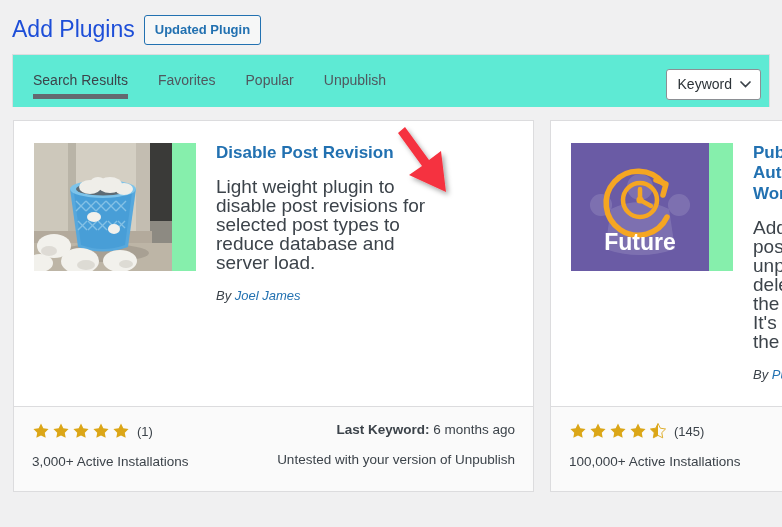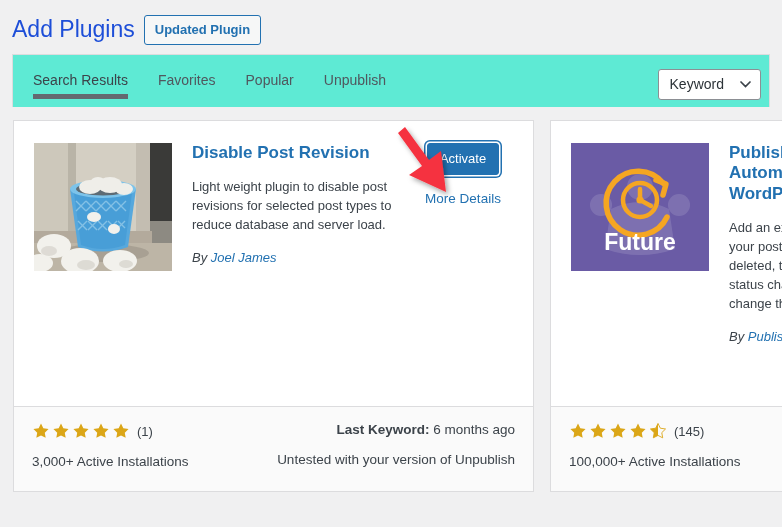--- a/index.html
+++ b/index.html
@@ -94,21 +94,21 @@
   .keyword-select {
     margin: 14px 8px 0 0;
     border: 1px solid #8c8f94;
     border-radius: 3px;
     background: #fff;
     color: #2c3338;
     font-size: 14px;
     padding: 6px 9px 7px 11px;
     display: flex;
     align-items: center;
-    gap: 16px;
+    gap: 8px;
     cursor: pointer;
     white-space: nowrap;
     box-shadow: 0 0 0 transparent;
   }
   .chev {
     width: 11px;
     height: 7px;
     flex: 0 0 auto;
     display: block;
   }
@@ -130,47 +130,47 @@
     position: relative;
     overflow: hidden;
   }
   .card-top {
     display: flex;
     padding: 22px 20px 0 20px;
     box-sizing: border-box;
     height: 286px;
   }
   .plugin-thumb {
-    width: 138px;
+    width: 162px;
     height: 128px;
     flex: 0 0 auto;
     margin-right: 20px;
     overflow: hidden;
     position: relative;
-    background: #c4b5fd;
+    background: #86efac;
   }
   .plugin-thumb svg { display: block; }
 
   .card-main {
     flex: 1 1 auto;
     min-width: 0;
     position: relative;
     padding-right: 0;
   }
   .plugin-name {
     font-size: 17px;
     line-height: 1.2;
     font-weight: 700;
     color: #2271b1;
     margin: 0 0 14px 0;
     max-width: 230px;
     cursor: pointer;
   }
   .plugin-desc {
-    font-size: 13px;
+    font-size: 19px;
     line-height: 19px;
     color: #3c434a;
     margin: 0 0 16px 0;
     max-width: 228px;
   }
   .plugin-author {
     font-size: 13px;
     font-style: italic;
     color: #3c434a;
     max-width: 228px;
@@ -340,24 +340,20 @@
         </svg>
       </div>
 
       <div class="card-main">
         <div class="plugin-name">Disable Post Revision</div>
         <div class="plugin-desc">Light weight plugin to disable post revisions for selected post types to reduce database and server load.</div>
         <div class="plugin-author">
           <span>By </span><span class="author-link">Joel James</span>
         </div>
 
-        <div class="action-col">
-          <button class="activate-btn">Activate</button>
-          <a class="more-details">More Details</a>
-        </div>
       </div>
     </div>
 
     <div class="card-footer">
       <div class="fcol-left">
         <div class="rating-row">
           <svg class="star" viewBox="0 0 20 20">
               <path d="M10 1.6l2.6 5.3 5.8.85-4.2 4.1 1 5.75L10 14.9l-5.2 2.7 1-5.75-4.2-4.1 5.8-.85z" fill="#dba617"></path>
             </svg>
           <svg class="star" viewBox="0 0 20 20">

